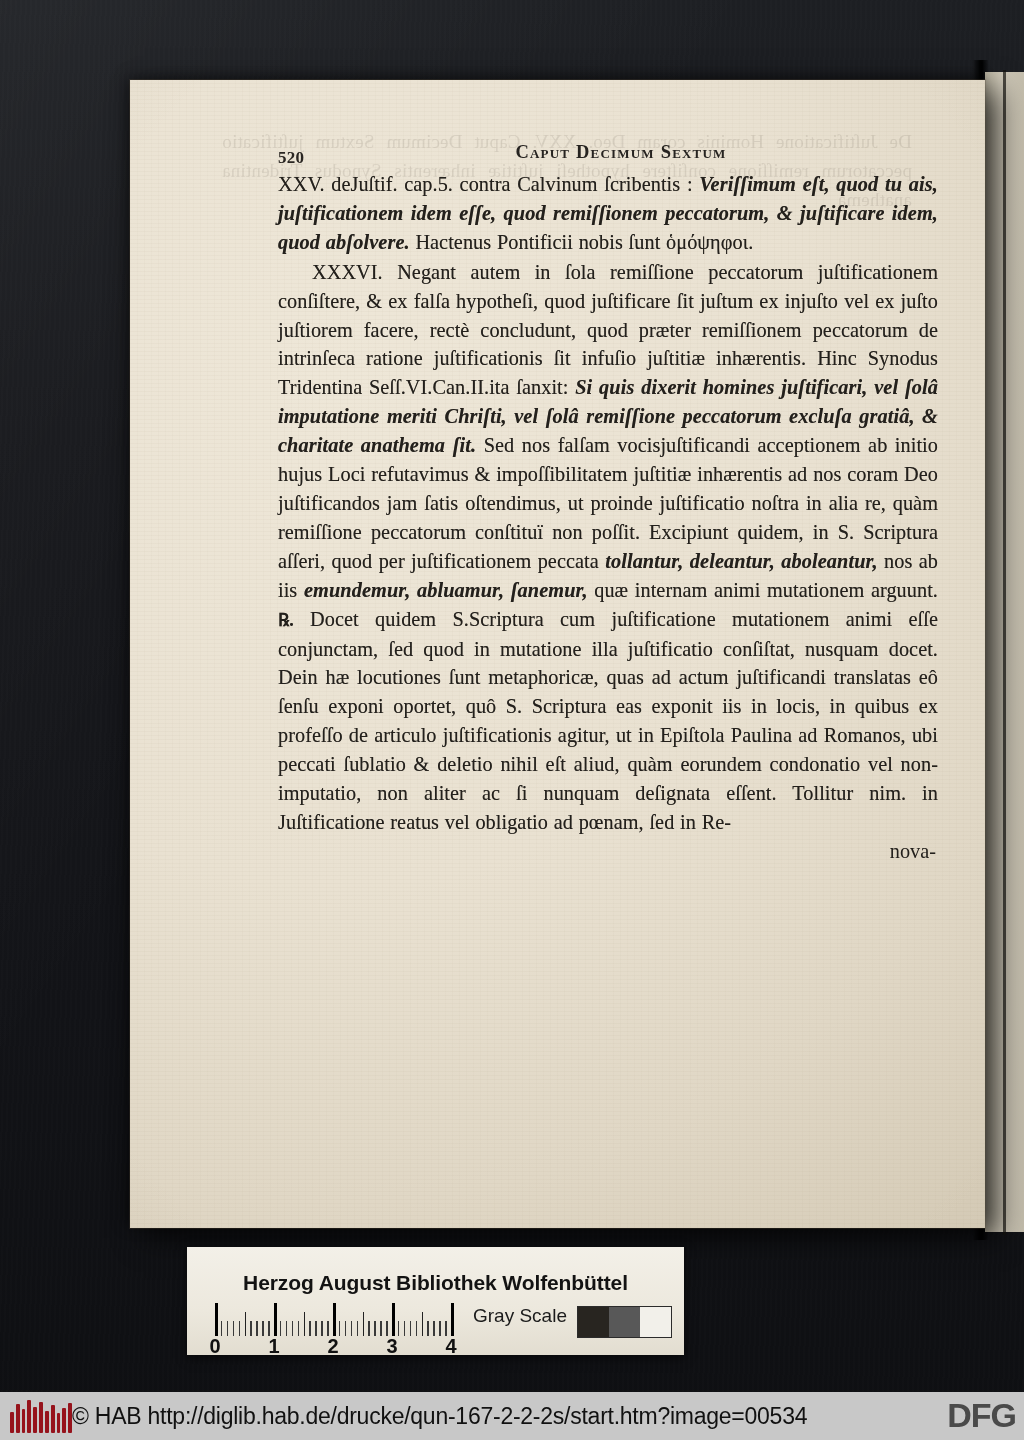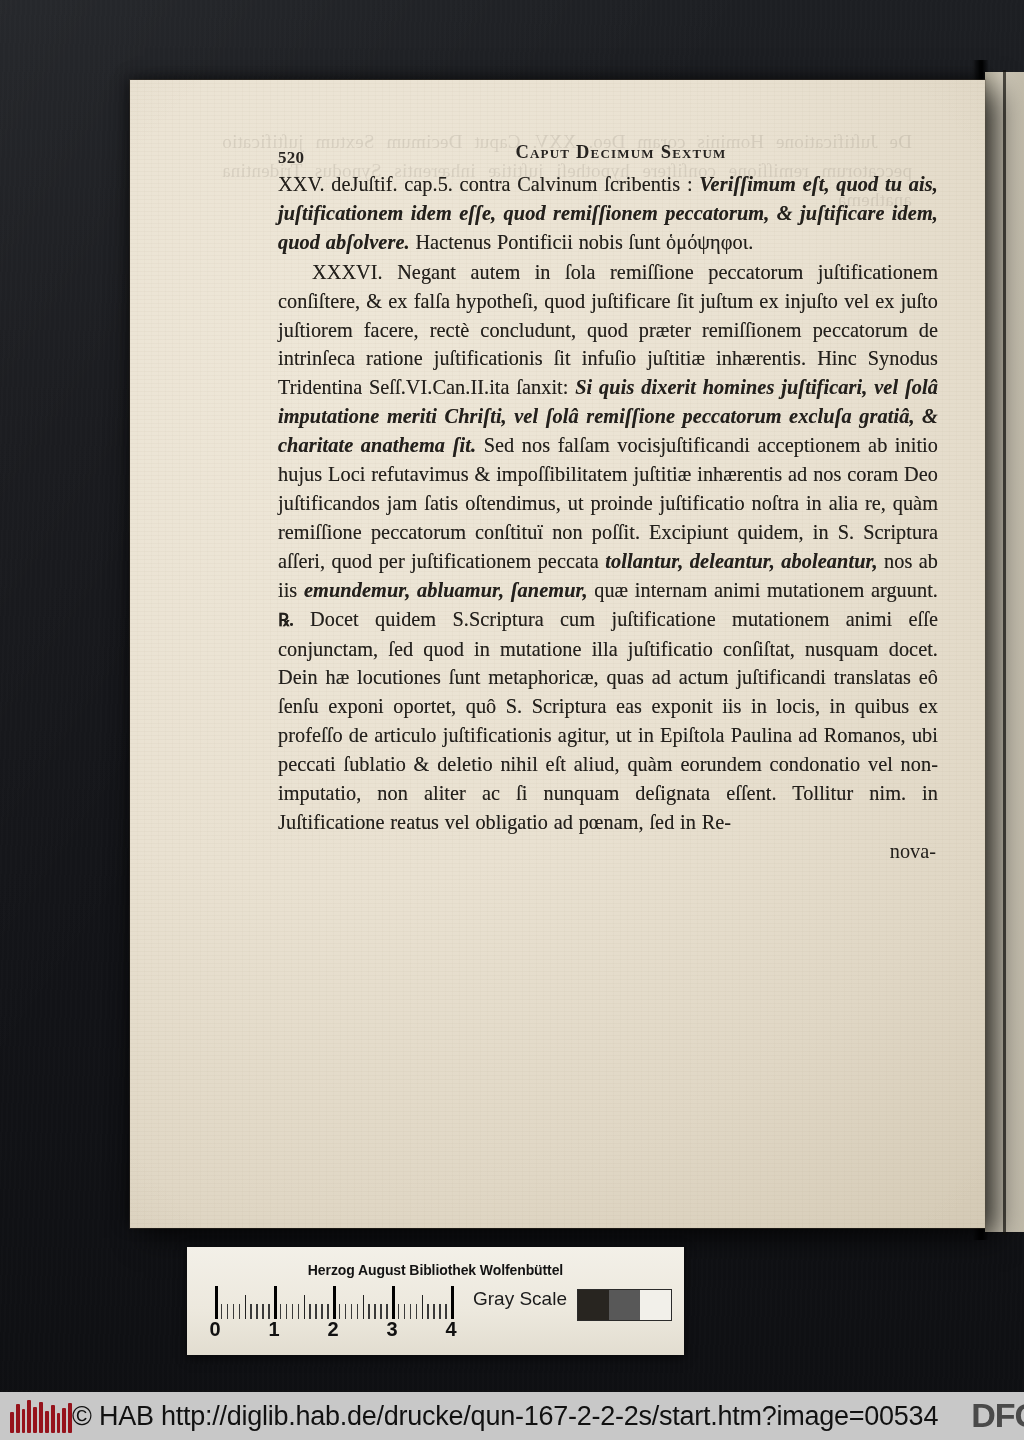--- a/index.html
+++ b/index.html
@@ -160,24 +160,24 @@
     left: 187px; top: 1247px;
     width: 497px; height: 108px;
     background: linear-gradient(180deg, #f3f0e8 0%, #ece8dd 60%, #e2ddd0 100%);
     box-shadow: 0 3px 10px rgba(0,0,0,.6);
     overflow: hidden;
   }
   .caliper-title {
     text-align: center;
     font-family: "Liberation Sans", sans-serif;
     font-weight: 700;
-    font-size: 14px;
+    font-size: 21px;
     letter-spacing: -.1px;
     color: #131313;
-    padding-top: 15px;
+    padding-top: 24px;
   }
   .caliper-row {
     position: relative;
     display: flex;
     align-items: flex-start;
     padding: 7px 0 0 20px;
     gap: 0;
   }
   .ruler { position: relative; width: 252px; height: 62px; }
   .ticks { position: absolute; left: 0; top: 0; width: 252px; height: 34px; }
@@ -228,23 +228,23 @@
     flex: none;
   }
   .hab-logo i {
     display: block;
     width: 4px;
     background: #96131c;
     border-radius: 1px;
   }
   .credit-text {
     flex: 1;
-    text-align: center;
-    font-family: "Liberation Sans", sans-serif;
-    font-size: 27px;
+    text-align: left;
+    font-family: "Liberation Sans", sans-serif;
+    font-size: 23px;
     color: #111;
     letter-spacing: -.25px;
     white-space: nowrap;
     padding-right: 6px;
   }
   .dfg-logo {
     flex: none;
     margin-right: 8px;
     font-family: "Liberation Sans", sans-serif;
     font-weight: 700;

